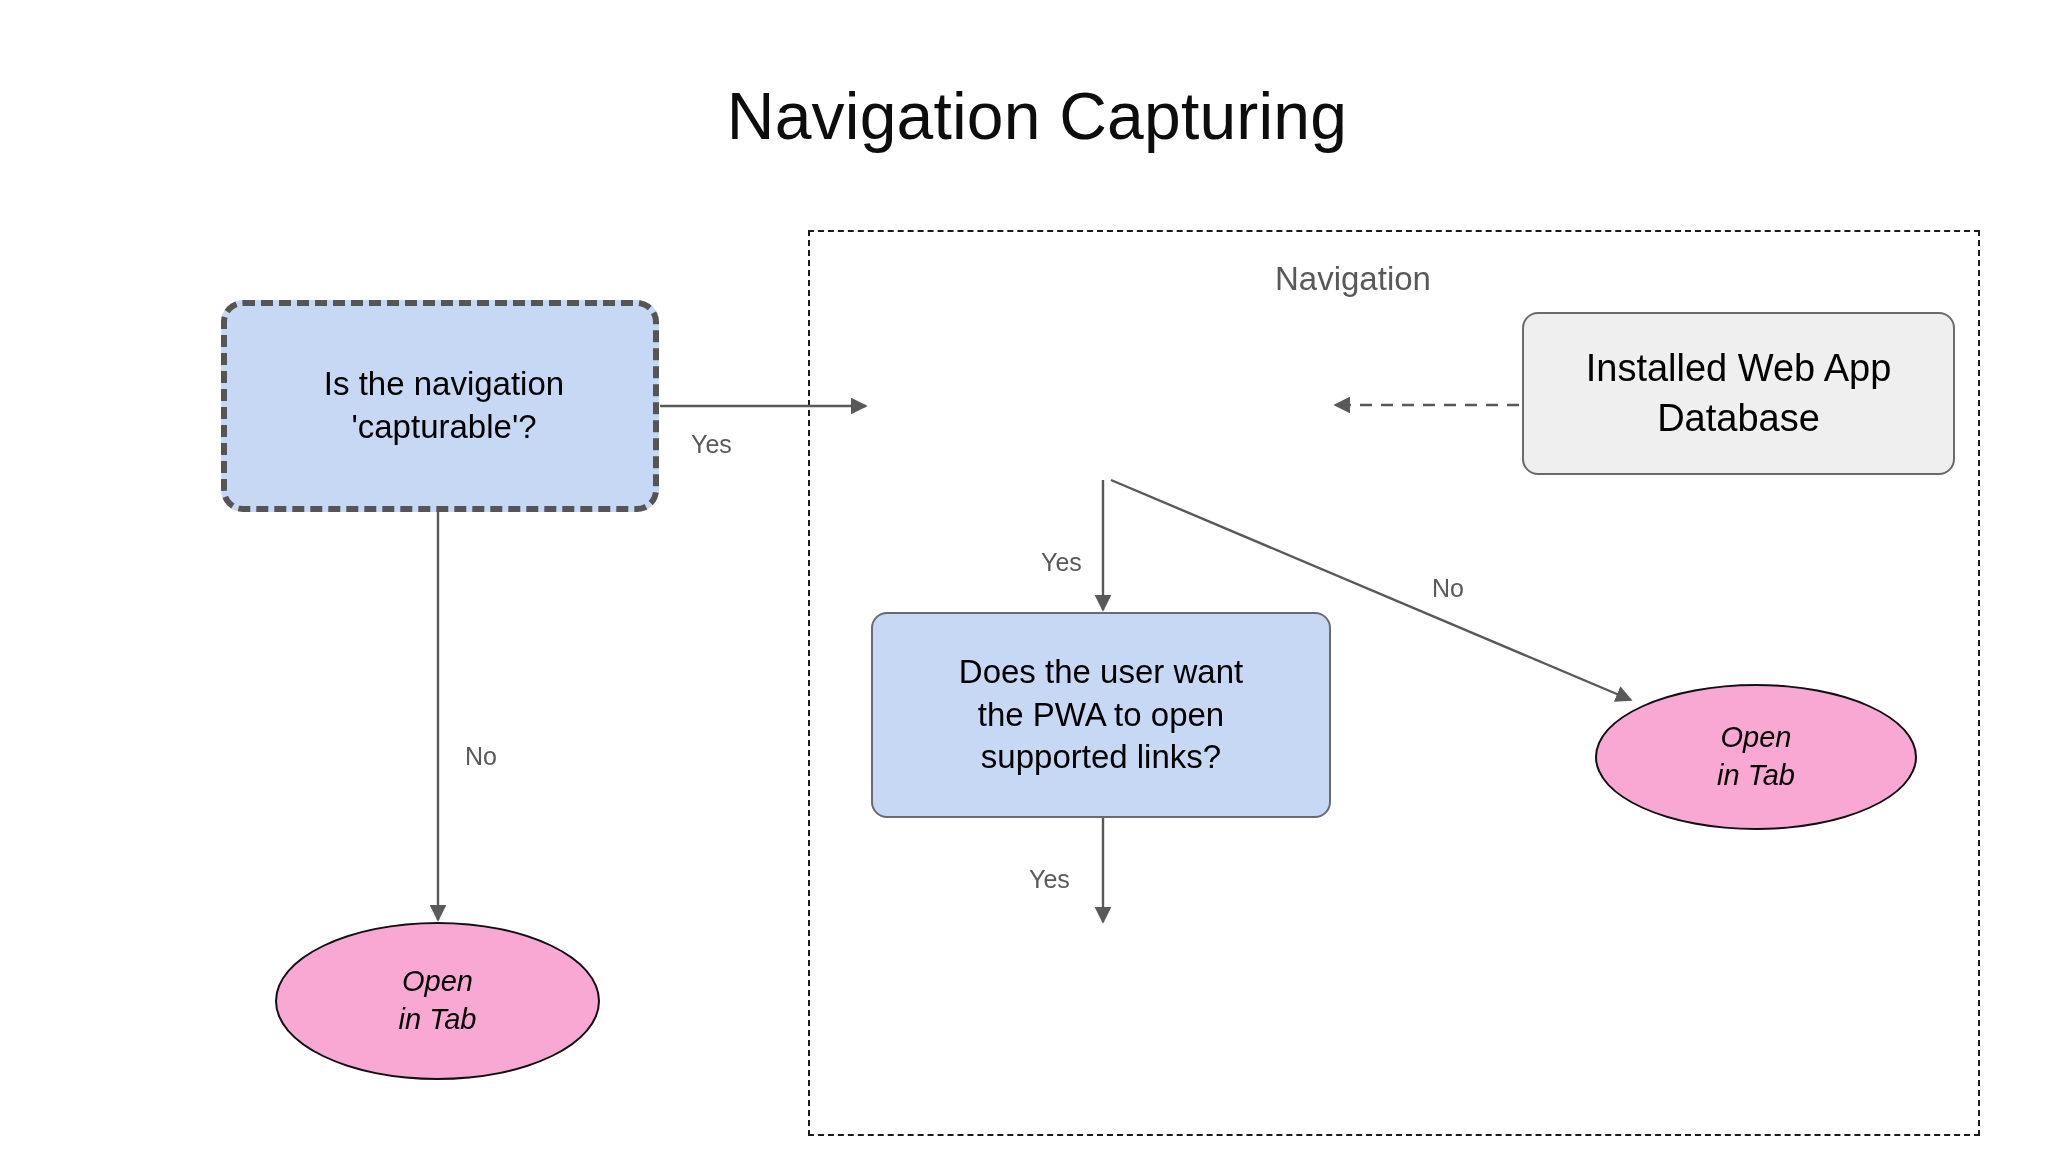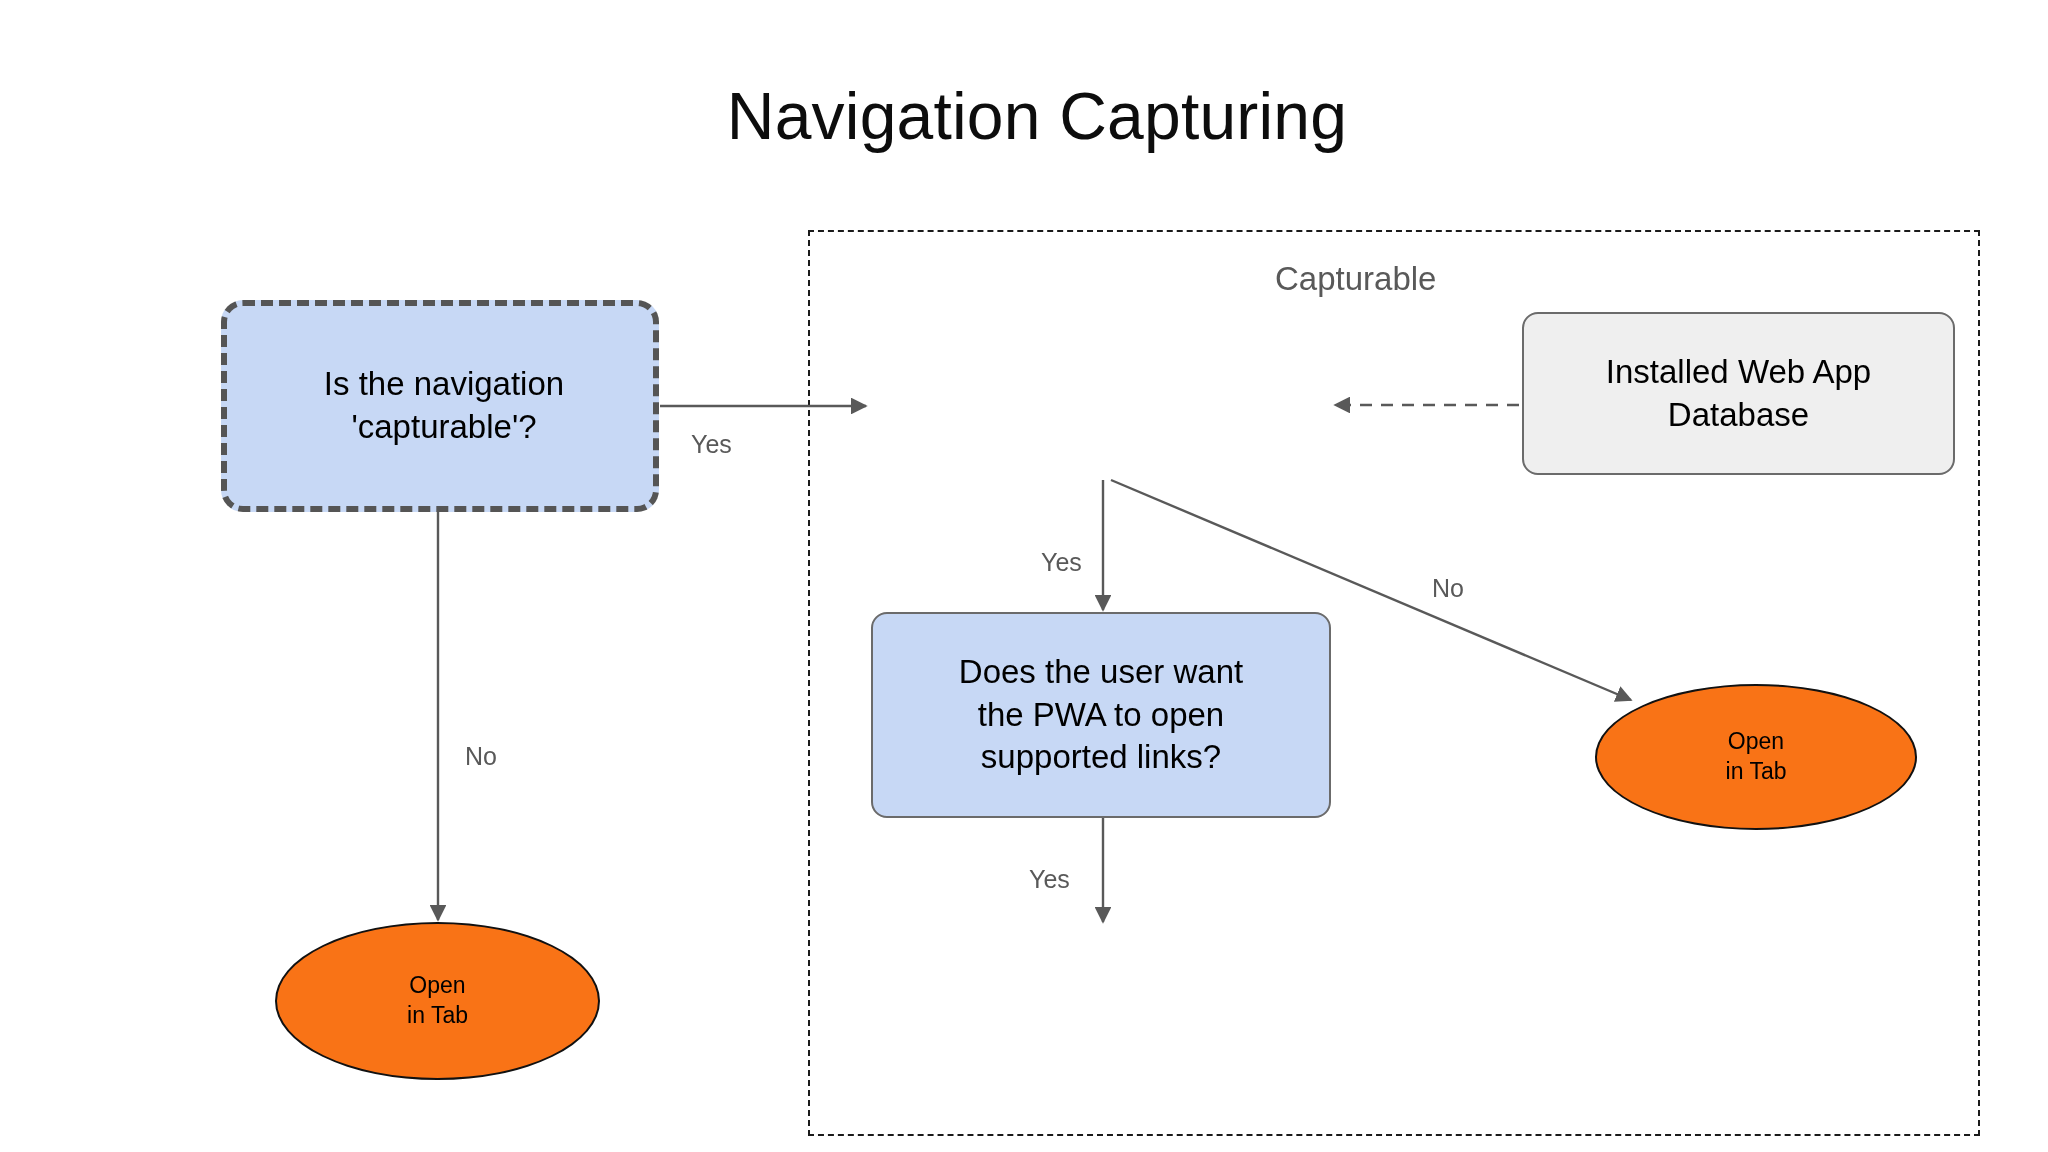--- a/index.html
+++ b/index.html
@@ -35,30 +35,31 @@
     font-size:33px;
     line-height:1.30;
   }
   .decision.start{
     border:6px dashed #555555;
     border-radius:22px;
   }
   .store{
     background:#efefef;
     border:2px solid #6b6b6b;
-    font-size:33px;
+    font-size:38px;
     line-height:1.30;
     border-radius:16px;
   }
   .terminal{
-    background:#f97316;
+    background:#f9a8d4;
     border:2.5px solid #111111;
     border-radius:50%;
-    font-size:23px;
+    font-size:29px;
     line-height:1.30;
+    font-style:italic;
   }
   .algo{
     background:#f5ced0;
     border:6px dashed #111111;
     border-radius:20px;
     font-size:33px;
     line-height:1.30;
   }
 
   
@@ -100,21 +101,21 @@
   }
 </style>
 </head>
 <body>
 
 <div id="stage">
 
   <div id="title">Navigation Capturing</div>
 
   <div class="group" style="left:795px;top:230px;width:1172px;height:906px;"></div>
-  <div class="group-label" style="left:1262px;top:260px;">Capturable</div>
+  <div class="group-label" style="left:1262px;top:260px;">Navigation</div>
 
   <svg id="edges" viewBox="0 0 2048 1152" xmlns="http://www.w3.org/2000/svg">
     <defs>
       <marker id="arrow" viewBox="0 0 10 10" refX="9" refY="5" markerWidth="7" markerHeight="7" orient="auto-start-reverse">
         <path d="M 0 0 L 10 5 L 0 10 z" fill="#595959"></path>
       </marker>
       <marker id="arrowdash" viewBox="0 0 10 10" refX="9" refY="5" markerWidth="7" markerHeight="7" orient="auto-start-reverse">
         <path d="M 0 0 L 10 5 L 0 10 z" fill="#595959"></path>
       </marker>
     </defs>

